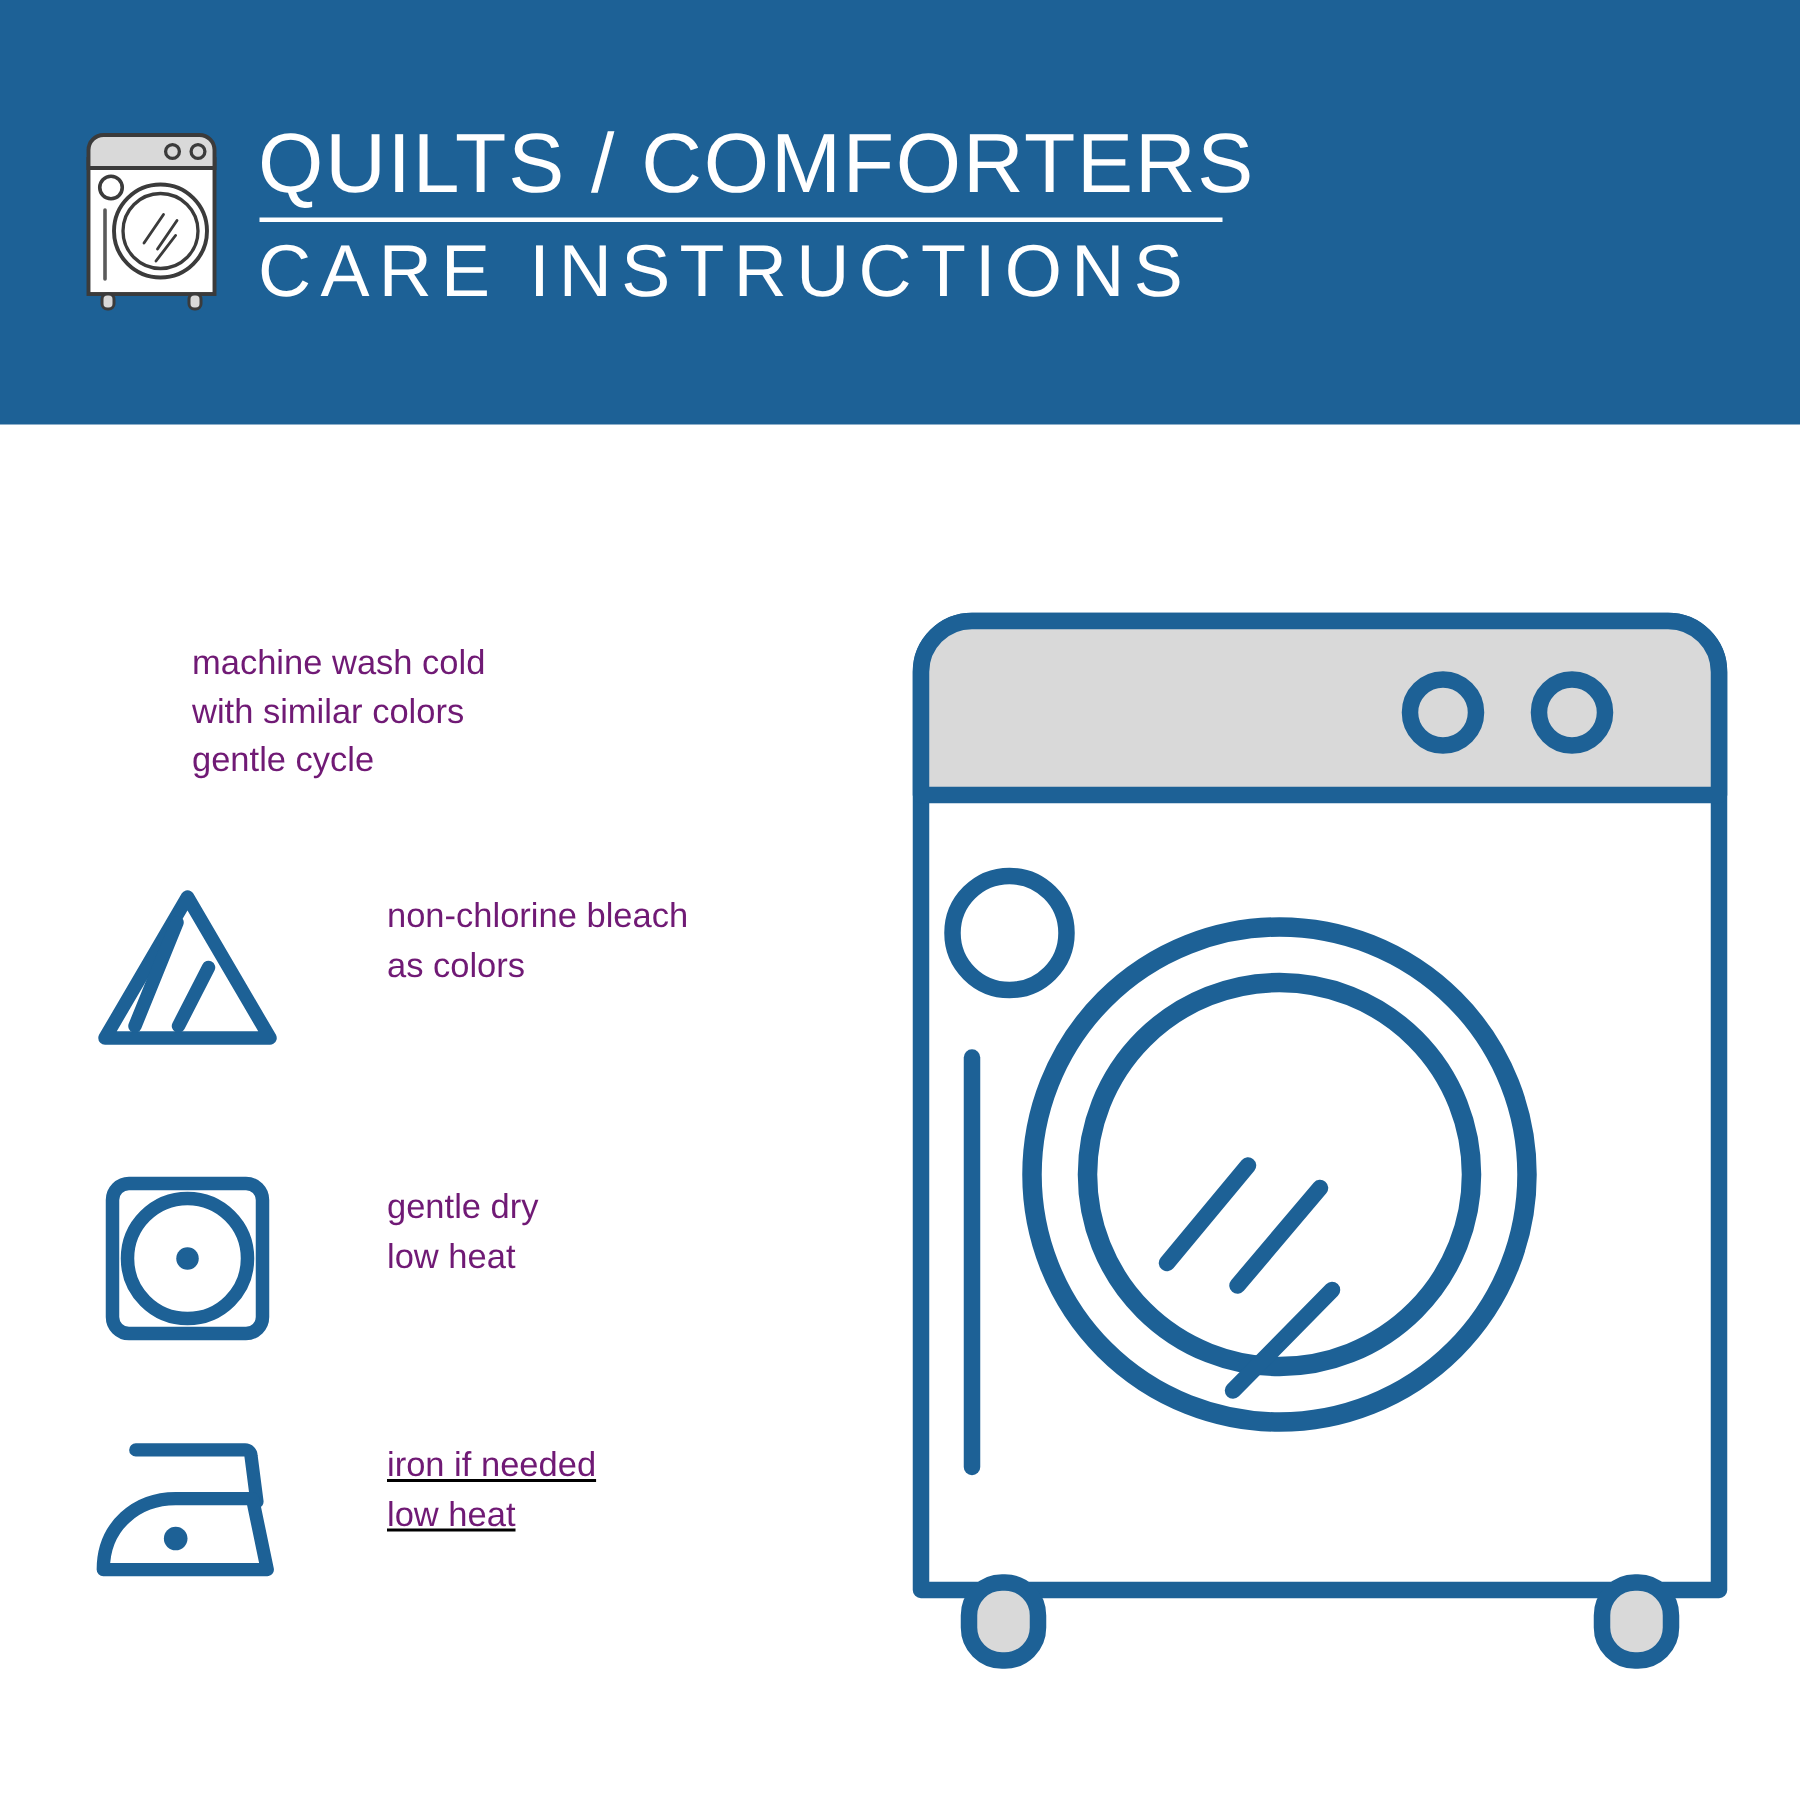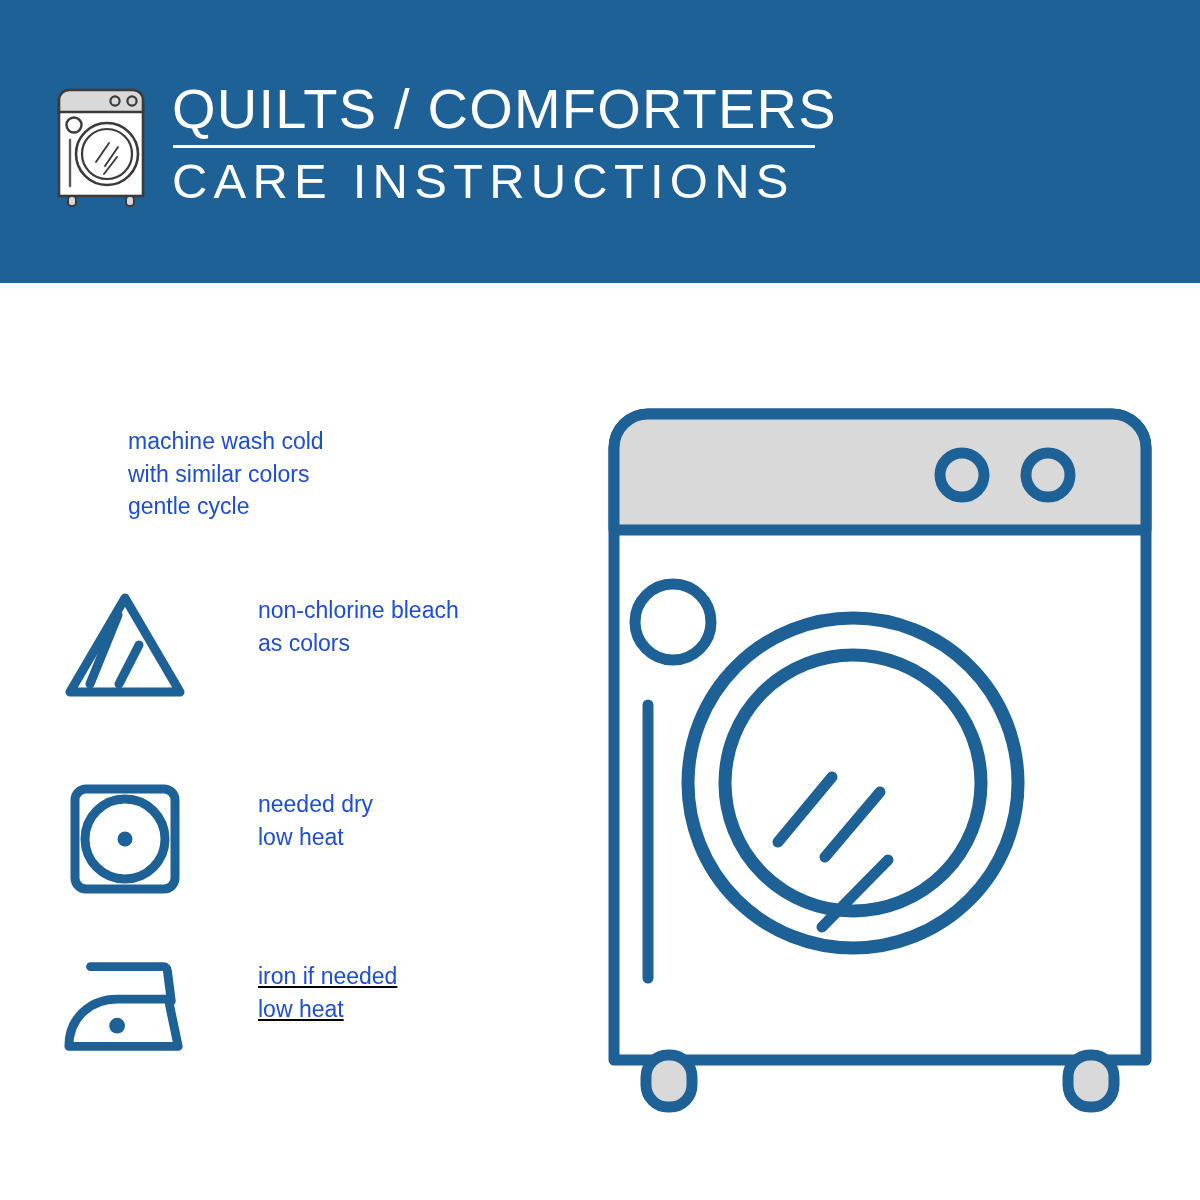--- a/index.html
+++ b/index.html
@@ -84,21 +84,21 @@
   }
   .care-row .symbol-box {
     width: 130px;
     flex: 0 0 130px;
     display: flex;
     align-items: center;
     justify-content: center;
   }
   .care-row .care-text {
     font-size: 23px;
-    color: #1d4ed8;
+    color: #701a75;
     line-height: 32.5px;
     font-weight: 400;
     padding-left: 68px;
     padding-top: 5px;
     white-space: pre-line;
     font-family: "Liberation Sans", sans-serif;
   }
   #row-wash   { top: 137px; }
   #row-bleach { top: 306px; }
   #row-dry    { top: 500px; }
@@ -174,21 +174,21 @@
   </div>
 
   <div class="care-row" id="row-dry">
     <div class="symbol-box">
       <svg width="118" height="112" viewBox="0 0 118 112">
         <rect x="9" y="6" width="100" height="100" rx="11" ry="11" fill="none" stroke="#1d6196" stroke-width="9"></rect>
         <circle cx="59" cy="56" r="40" fill="none" stroke="#1d6196" stroke-width="9"></circle>
         <circle cx="59" cy="56" r="7.5" fill="#1d6196"></circle>
       </svg>
     </div>
-    <div class="care-text">needed dry
+    <div class="care-text">gentle dry
 low heat</div>
   </div>
 
   <div class="care-row" id="row-iron">
     <div class="symbol-box">
       <svg width="132" height="102" viewBox="0 0 132 102">
 
         <path d="M31 11 H105 a4 4 0 0 1 4 4 L113 46" fill="none" stroke="#1d6196" stroke-width="9" stroke-linecap="round" stroke-linejoin="round"></path>
 
         <path d="M9 92 C9 62 32 44 58 44 H110 L120 92 Z" fill="none" stroke="#1d6196" stroke-width="9" stroke-linejoin="round" stroke-linecap="round"></path>

